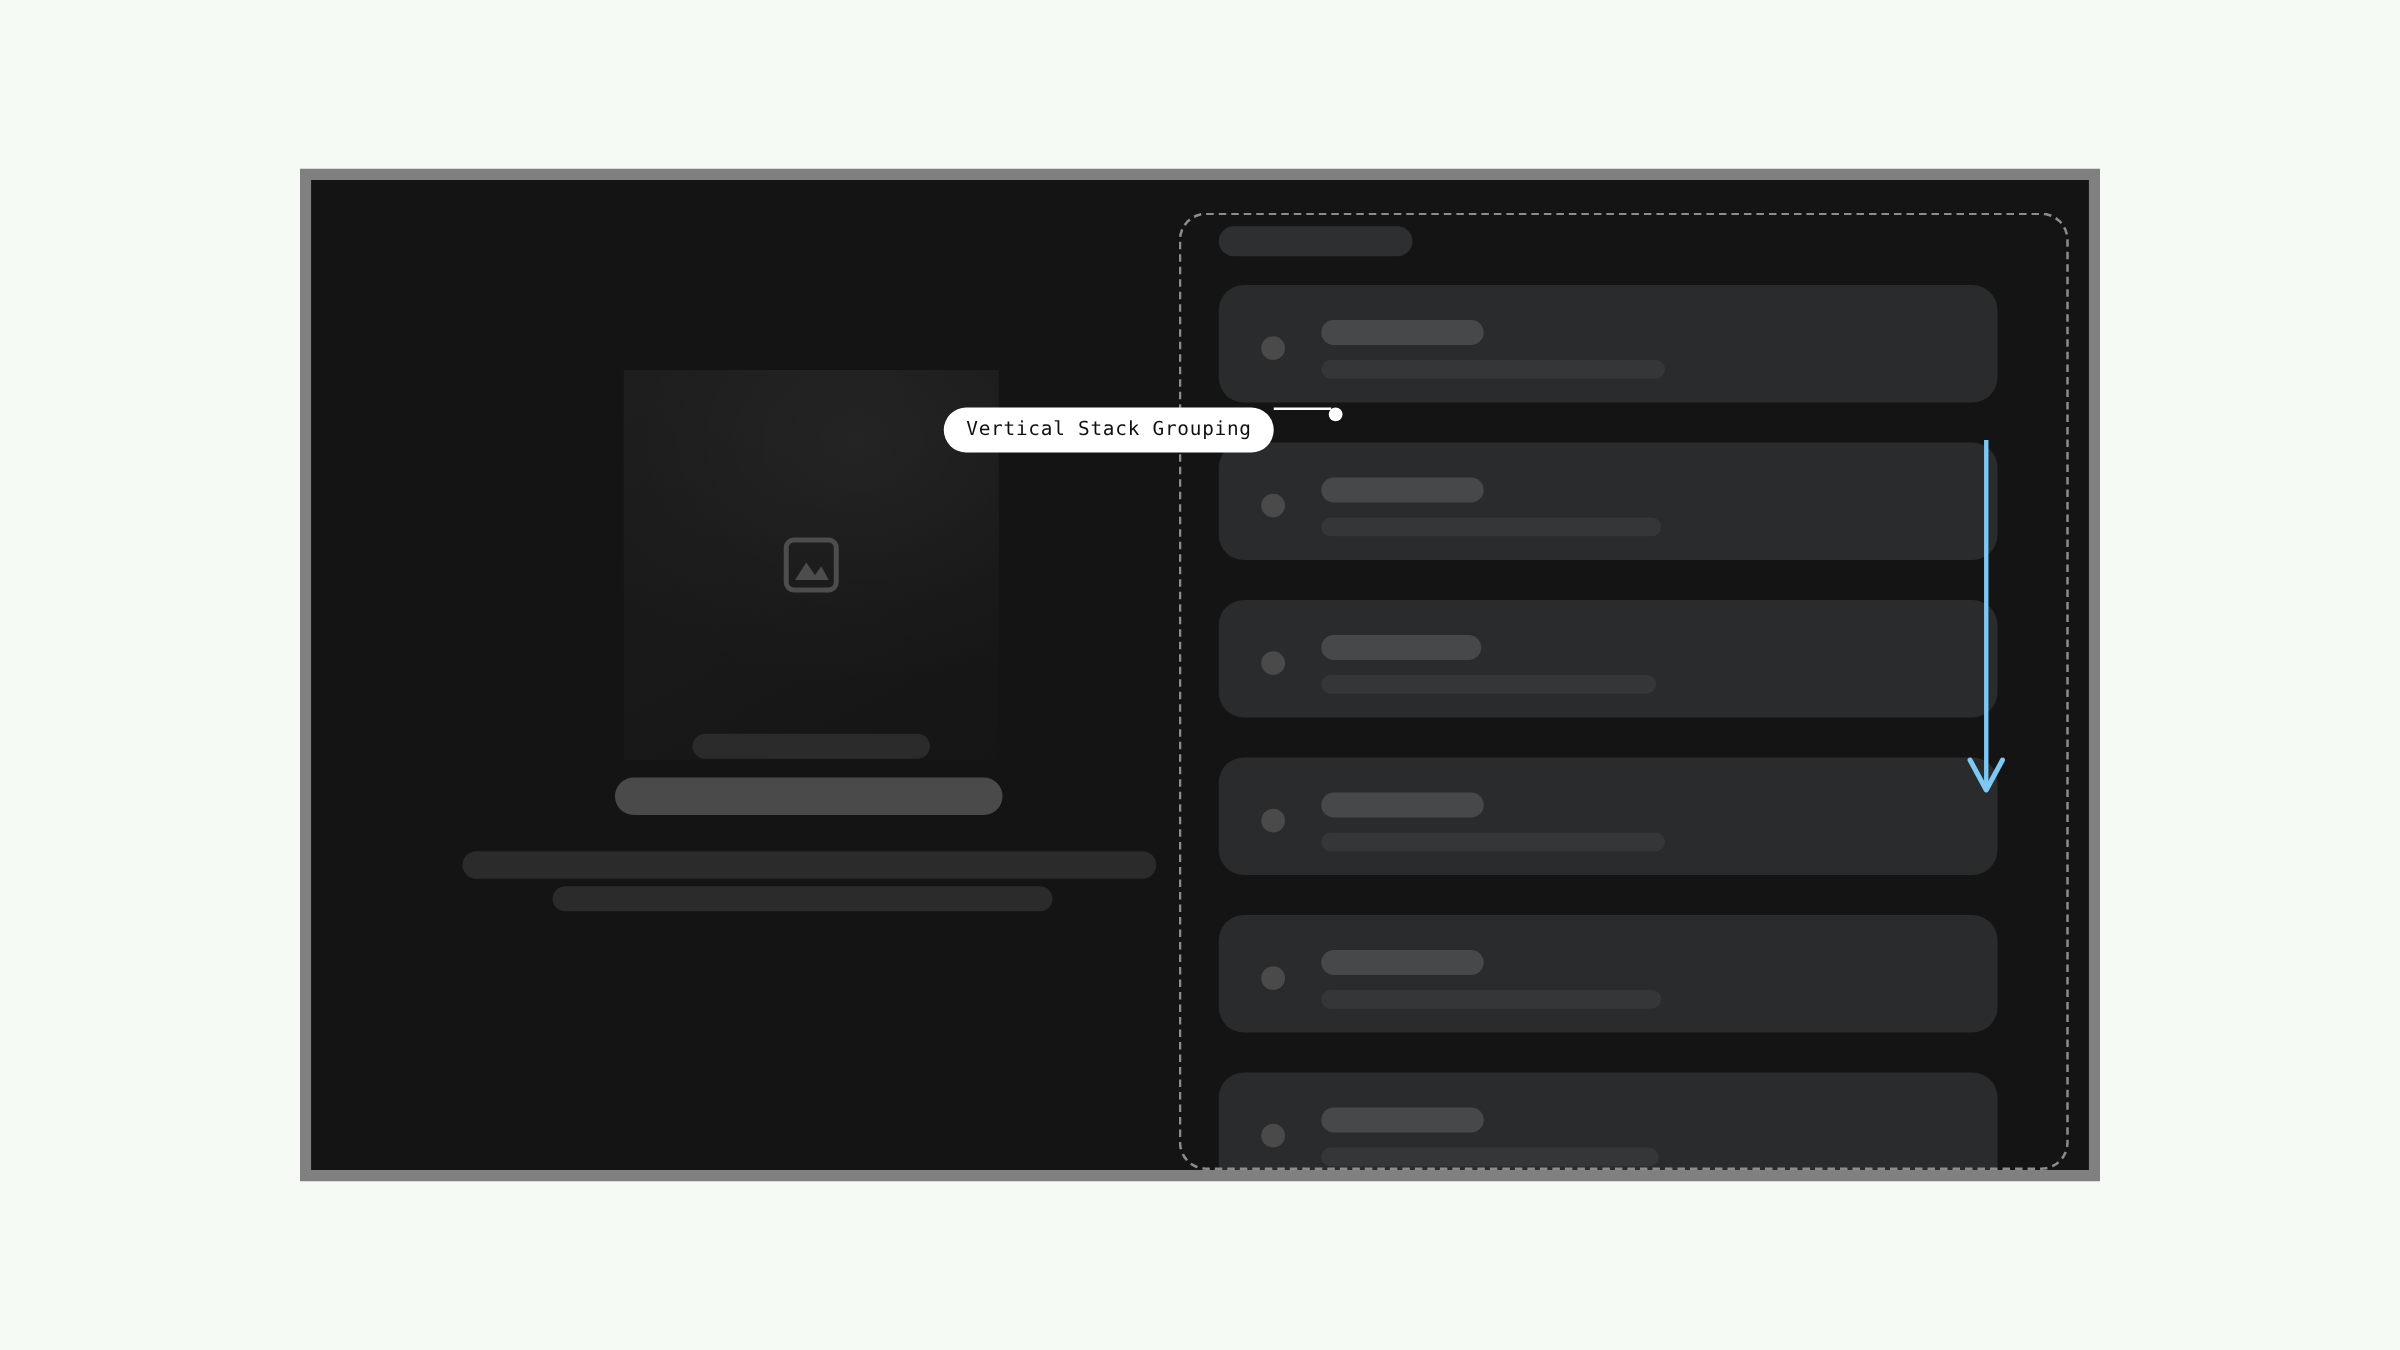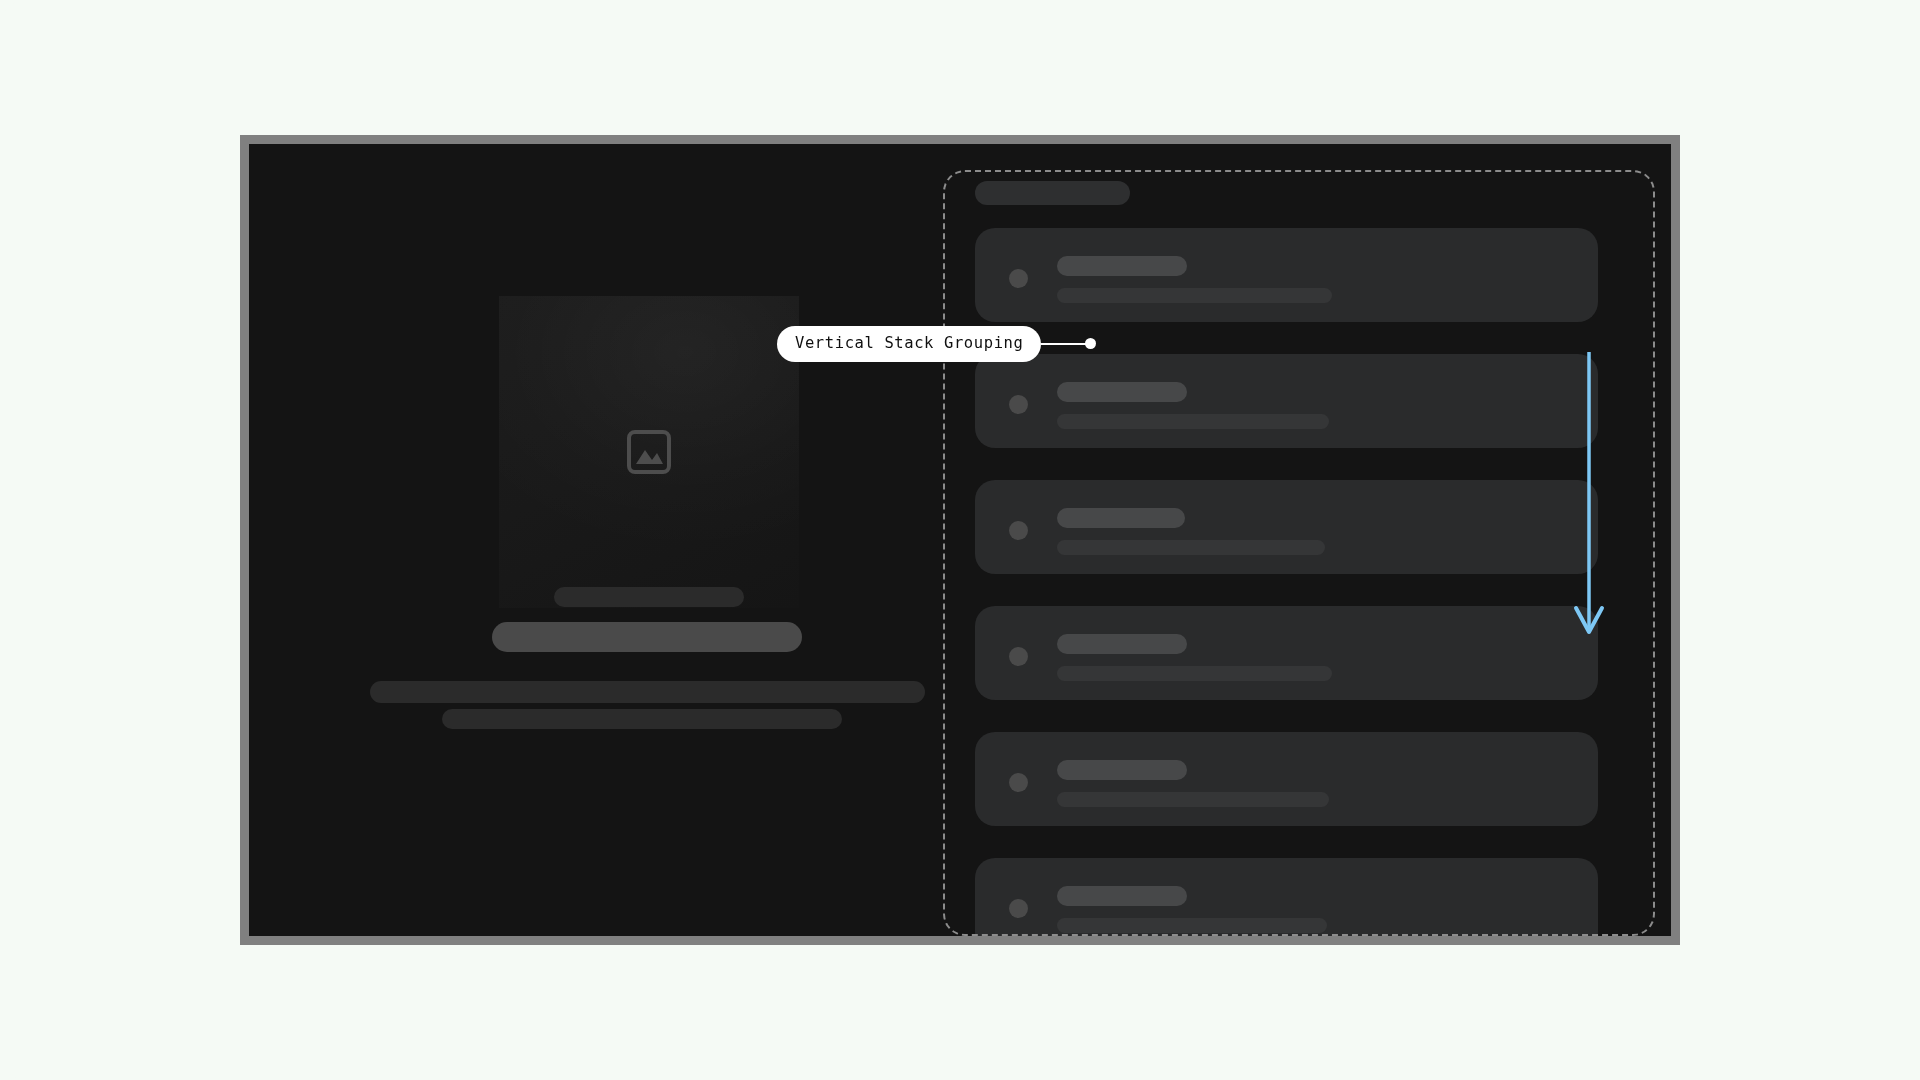--- a/index.html
+++ b/index.html
@@ -171,24 +171,24 @@
     top: 206px;
     width: 34px;
     height: 290px;
     pointer-events: none;
   }
   #flow-arrow svg { display: block; }
 
   
   #callout {
     position: absolute;
-    left: 528px;
+    left: 506px;
     top: 182px;
     display: flex;
-    align-items: center;
+    align-items: flex-start;
     z-index: 40;
   }
 
   #callout-pill {
     background: #ffffff;
     color: #101010;
     font-family: "DejaVu Sans Mono", "Liberation Mono", monospace;
     font-size: 15.5px;
     letter-spacing: 0.6px;
     padding: 8px 18px 9px 18px;

